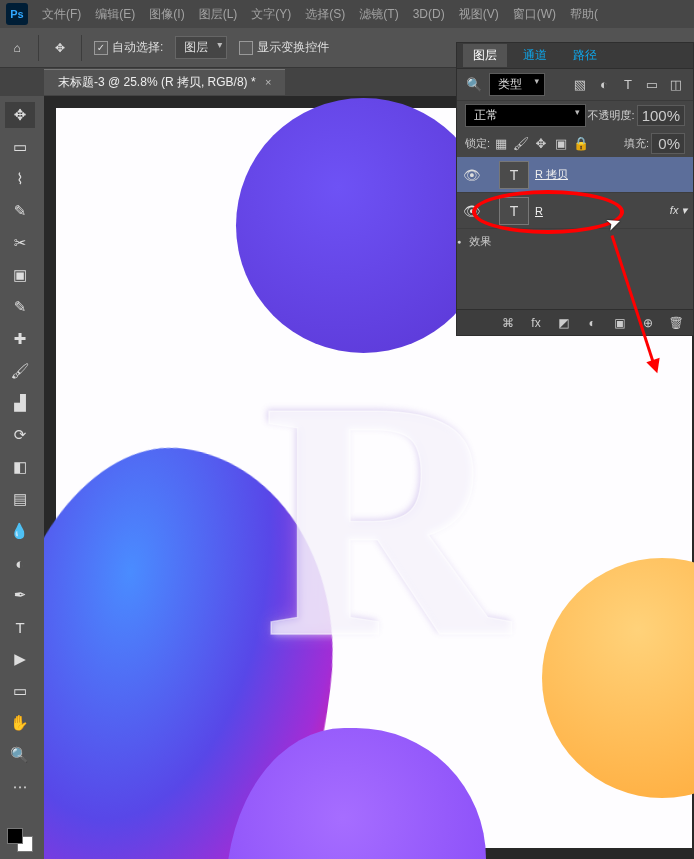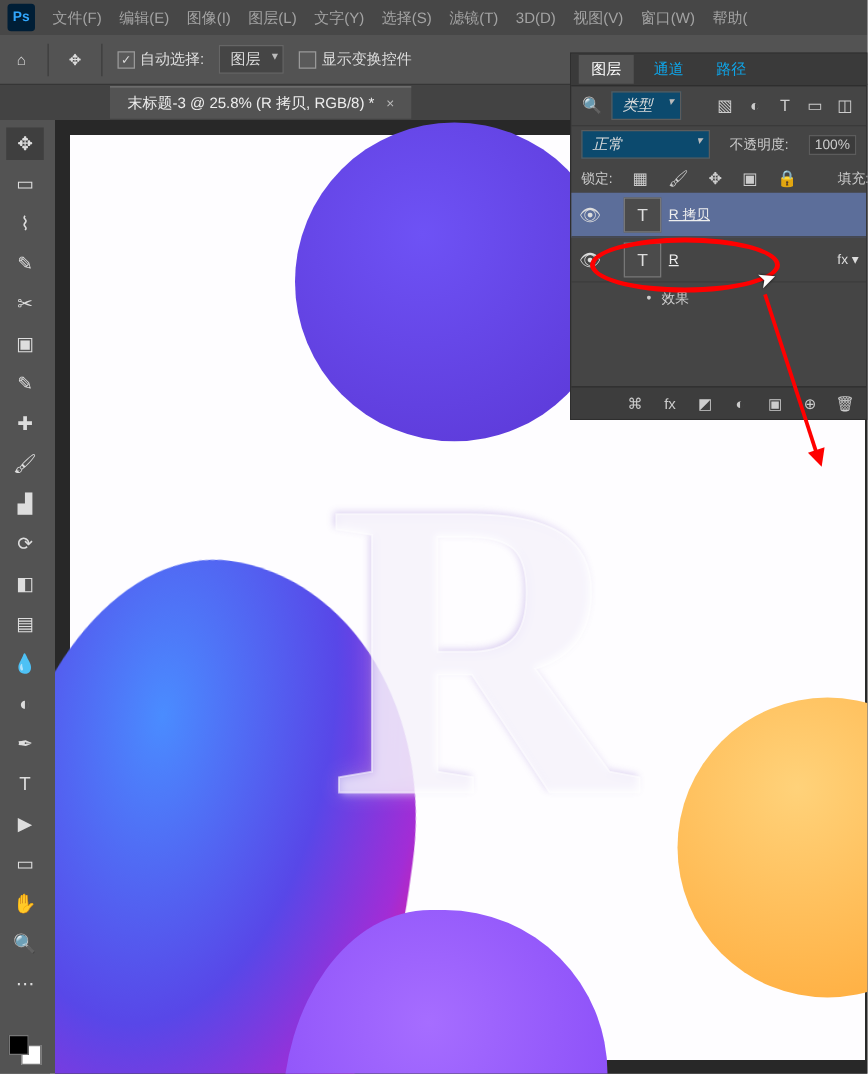--- a/index.html
+++ b/index.html
@@ -29,21 +29,21 @@
     display: flex; align-items: center; padding: 0 8px; gap: 12px;
     border-bottom: 1px solid #363636;
   }
   .opt-icon { width: 18px; height: 18px; display:flex;align-items:center;justify-content:center;color:#ddd; }
   .opt-sep { width:1px; height:26px; background:#3c3c3c; }
   .opt-check { display:flex;align-items:center; gap:4px; }
   .check-box { width:14px;height:14px;border:1px solid #999;background:#5a5a5a;display:flex;align-items:center;justify-content:center;font-size:10px;}
   .dropdown { background:#454545; border:1px solid #666; padding:2px 18px 2px 8px; position:relative; font-size:12px;}
   .dropdown::after { content:"▾"; position:absolute; right:4px; top:2px; font-size:10px; color:#bbb;}
   
-  .tabrow { height:28px; background:#434343; display:flex; align-items:center; padding-left:88px;}
+  .tabrow { height:28px; background:#434343; display:flex; align-items:center; padding-left:44px;}
   .tab { background:#535353; padding:4px 14px; font-size:12px; color:#eee; border-top:1px solid #777;}
   .tab .x { margin-left:6px; color:#bbb; font-size:11px;}
 
   
   .tools {
     position:absolute; left:0; top:96px; width:40px; bottom:0;
     background:#535353; display:flex; flex-direction:column; align-items:center;
     padding-top:6px; gap:6px;
   }
   .tool-btn { width:30px; height:26px; display:flex; align-items:center; justify-content:center;
@@ -85,43 +85,43 @@
     position:absolute; right:0; top:42px; width:238px; height:294px;
     background:#454545; border:1px solid #2e2e2e; display:flex; flex-direction:column;
   }
   .panel-tabs { display:flex; height:26px; align-items:center; gap:6px; padding-left:6px;
     background:#3a3a3a; border-bottom:1px solid #2e2e2e;}
   .ptab { padding:3px 10px; color:#0ea5e9; font-size:12px;}
   .ptab.active { background:#535353; color:#fff;}
   .panel-row { display:flex; align-items:center; gap:6px; padding:4px 8px;}
   .filter-row { border-bottom:1px solid #3a3a3a; }
   .small-icon { width:18px; height:18px; display:flex;align-items:center;justify-content:center;color:#ccc;font-size:13px;}
-  .panel-drop { background:#0c4a6e; border:1px solid #5c5c5c; font-size:12px; padding:2px 22px 2px 8px; position:relative; color:#ddd;font-style:italic;}
+  .panel-drop { background:#000000; border:1px solid #5c5c5c; font-size:12px; padding:2px 22px 2px 8px; position:relative; color:#ddd;}
   .panel-drop::after{content:"▾";position:absolute;right:5px;top:2px;font-size:9px;color:#bbb;}
 
   .layer-list { flex:1; overflow:auto; }
   .layer-row { display:flex; align-items:center; height:36px; padding:0 6px; gap:6px;
     border-bottom:1px solid #3d3d3d;}
   .layer-row.selected { background:#5c6e9a; }
   .eye { width:18px; text-align:center; color:#ddd; font-size:14px;}
   .lt-thumb { width:30px; height:28px; border:1px solid #777; background:#4b4b4b;
     display:flex; align-items:center; justify-content:center; font-size:14px; color:#ddd;}
   .layer-name { font-size:11px; color:#eee;text-decoration:underline; }
-  .fx-label { margin-left:auto; color:#ddd; font-size:11px; }
-  .sub-row { padding-left:60px; height:24px; display:flex; align-items:center; color:#ccc; font-size:11px;text-align:right;}
+  .fx-label { margin-left:auto; font-style:italic; color:#ddd; font-size:11px; }
+  .sub-row { height:24px; display:flex; align-items:center; color:#ccc; font-size:11px;text-align:right;}
   .sub-row::before { content:"●"; font-size:7px; margin-right:8px; color:#ccc;}
 
   .panel-foot { height:26px; background:#3d3d3d; display:flex; align-items:center; justify-content:flex-end;
     gap:10px; padding:0 8px; border-top:1px solid #2e2e2e;}
   .panel-foot .small-icon{font-size:12px;}
 
   
-  .prop-row { display:flex; align-items:center; gap:16px; padding:3px 8px; font-size:11px; color:#ccc;}
+  .prop-row { display:flex; align-items:center; gap:2px; padding:3px 8px; font-size:11px; color:#ccc;}
   .prop-row .label { white-space:nowrap; }
-  .value-box { background:#3b3b3b; border:1px solid #5c5c5c; padding:1px 4px; font-size:11px; min-width:34px; text-align:right;}
+  .value-box { background:#3b3b3b; border:1px solid #5c5c5c; padding:1px 4px; font-size:15px; min-width:34px; text-align:right;}
 
   
   .annot-ellipse {
     position:absolute; border:4px solid #ff0000; border-radius:50%;
     pointer-events:none;
   }
   .annot-line {
     position:absolute; background:#ff0000; height:3px; transform-origin:left center;
     pointer-events:none;
   }

